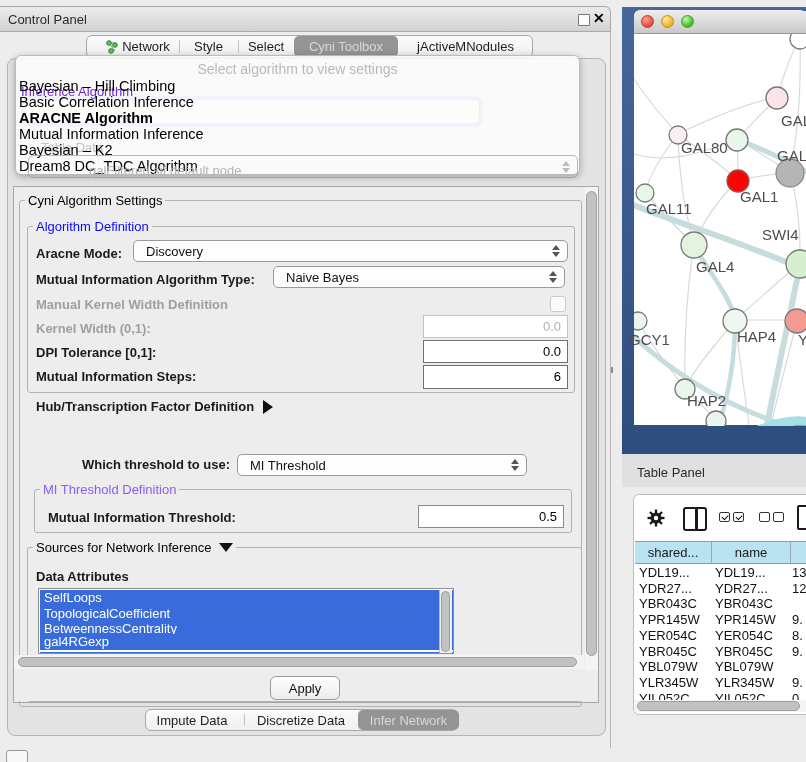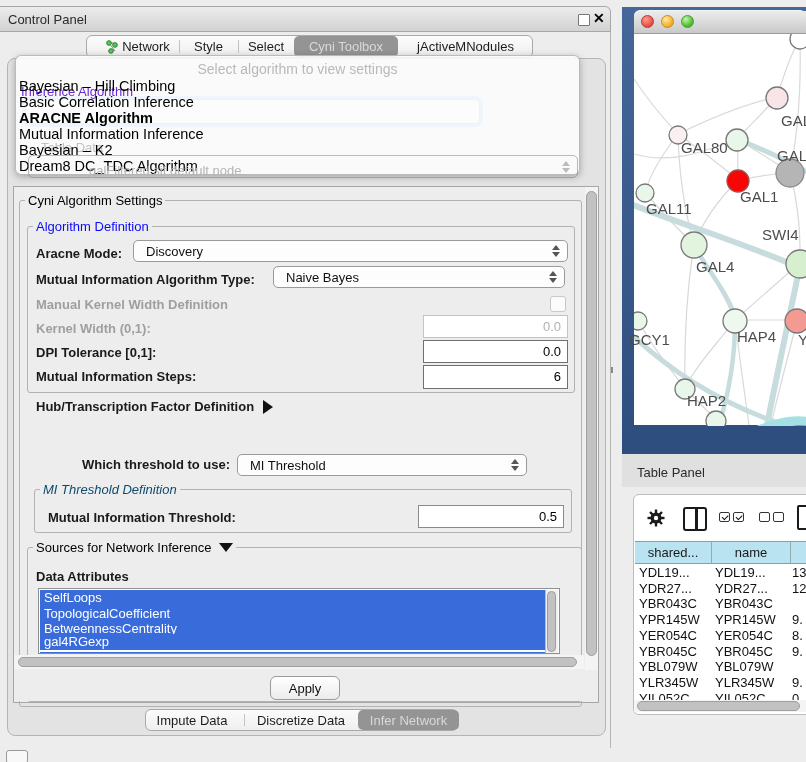--- a/index.html
+++ b/index.html
@@ -142,30 +142,30 @@
     <span class="lbl">Hub/Transcription Factor Definition</span>
     <span style="display:inline-block;margin-left:9px;width:0;height:0;border-top:7px solid transparent;border-bottom:7px solid transparent;border-left:10px solid #111;"></span>
   </div>
 
   <div class="abs lbl" style="left:82px;top:457px;">Which threshold to use:</div>
   <div class="abs combo" style="left:237px;top:454px;width:290px;height:22px;">
     <span class="val">MI Threshold</span>
     <span class="arrows"></span>
   </div>
   <div class="abs grp" style="left:34px;top:489px;width:536px;height:42px;">
-    <span class="grp-title" style="color:#0c4a6e;font-style:italic;">MI Threshold Definition</span>
+    <span class="grp-title" style="color:#8b5cf6;">MI Threshold Definition</span>
   </div>
   <div class="abs lbl" style="left:48px;top:510px;">Mutual Information Threshold:</div>
   <div class="abs numin" style="left:418px;top:505px;width:146px;height:23px;border:1px solid #8a8a8a;color:#000;">0.5</div>
 
   <div class="abs grp" style="left:27px;top:547px;width:553px;height:153px;">
     <span class="grp-title"><span>Sources for Network Inference</span><span style="display:inline-block;margin-left:7px;width:0;height:0;border-left:7px solid transparent;border-right:7px solid transparent;border-top:9px solid #111;"></span></span>
   </div>
   <div class="abs lbl" style="left:36px;top:569px;">Data Attributes</div>
-  <div class="abs attr-list" style="left:38px;top:588px;width:522px;height:66px;overflow:hidden;">
+  <div class="abs attr-list" style="left:38px;top:588px;width:416px;height:66px;overflow:hidden;">
     <div class="attr-row" style="top:1px;"><span>SelfLoops</span></div>
     <div class="attr-row" style="top:16.5px;"><span>TopologicalCoefficient</span></div>
     <div class="attr-row" style="top:32px;"><span>BetweennessCentrality</span></div>
     <div class="attr-row" style="top:45px;"><span>gal4RGexp</span></div>
     <div class="attr-row" style="top:63px;"></div>
     <div style="position:absolute;right:1px;top:1px;width:12px;height:64px;background:#f0f0f0;border-left:1px solid #bbb;">
       <div class="sb-thumb" style="position:absolute;left:1px;top:1px;width:9px;height:61px;"></div>
     </div>
   </div>
 

